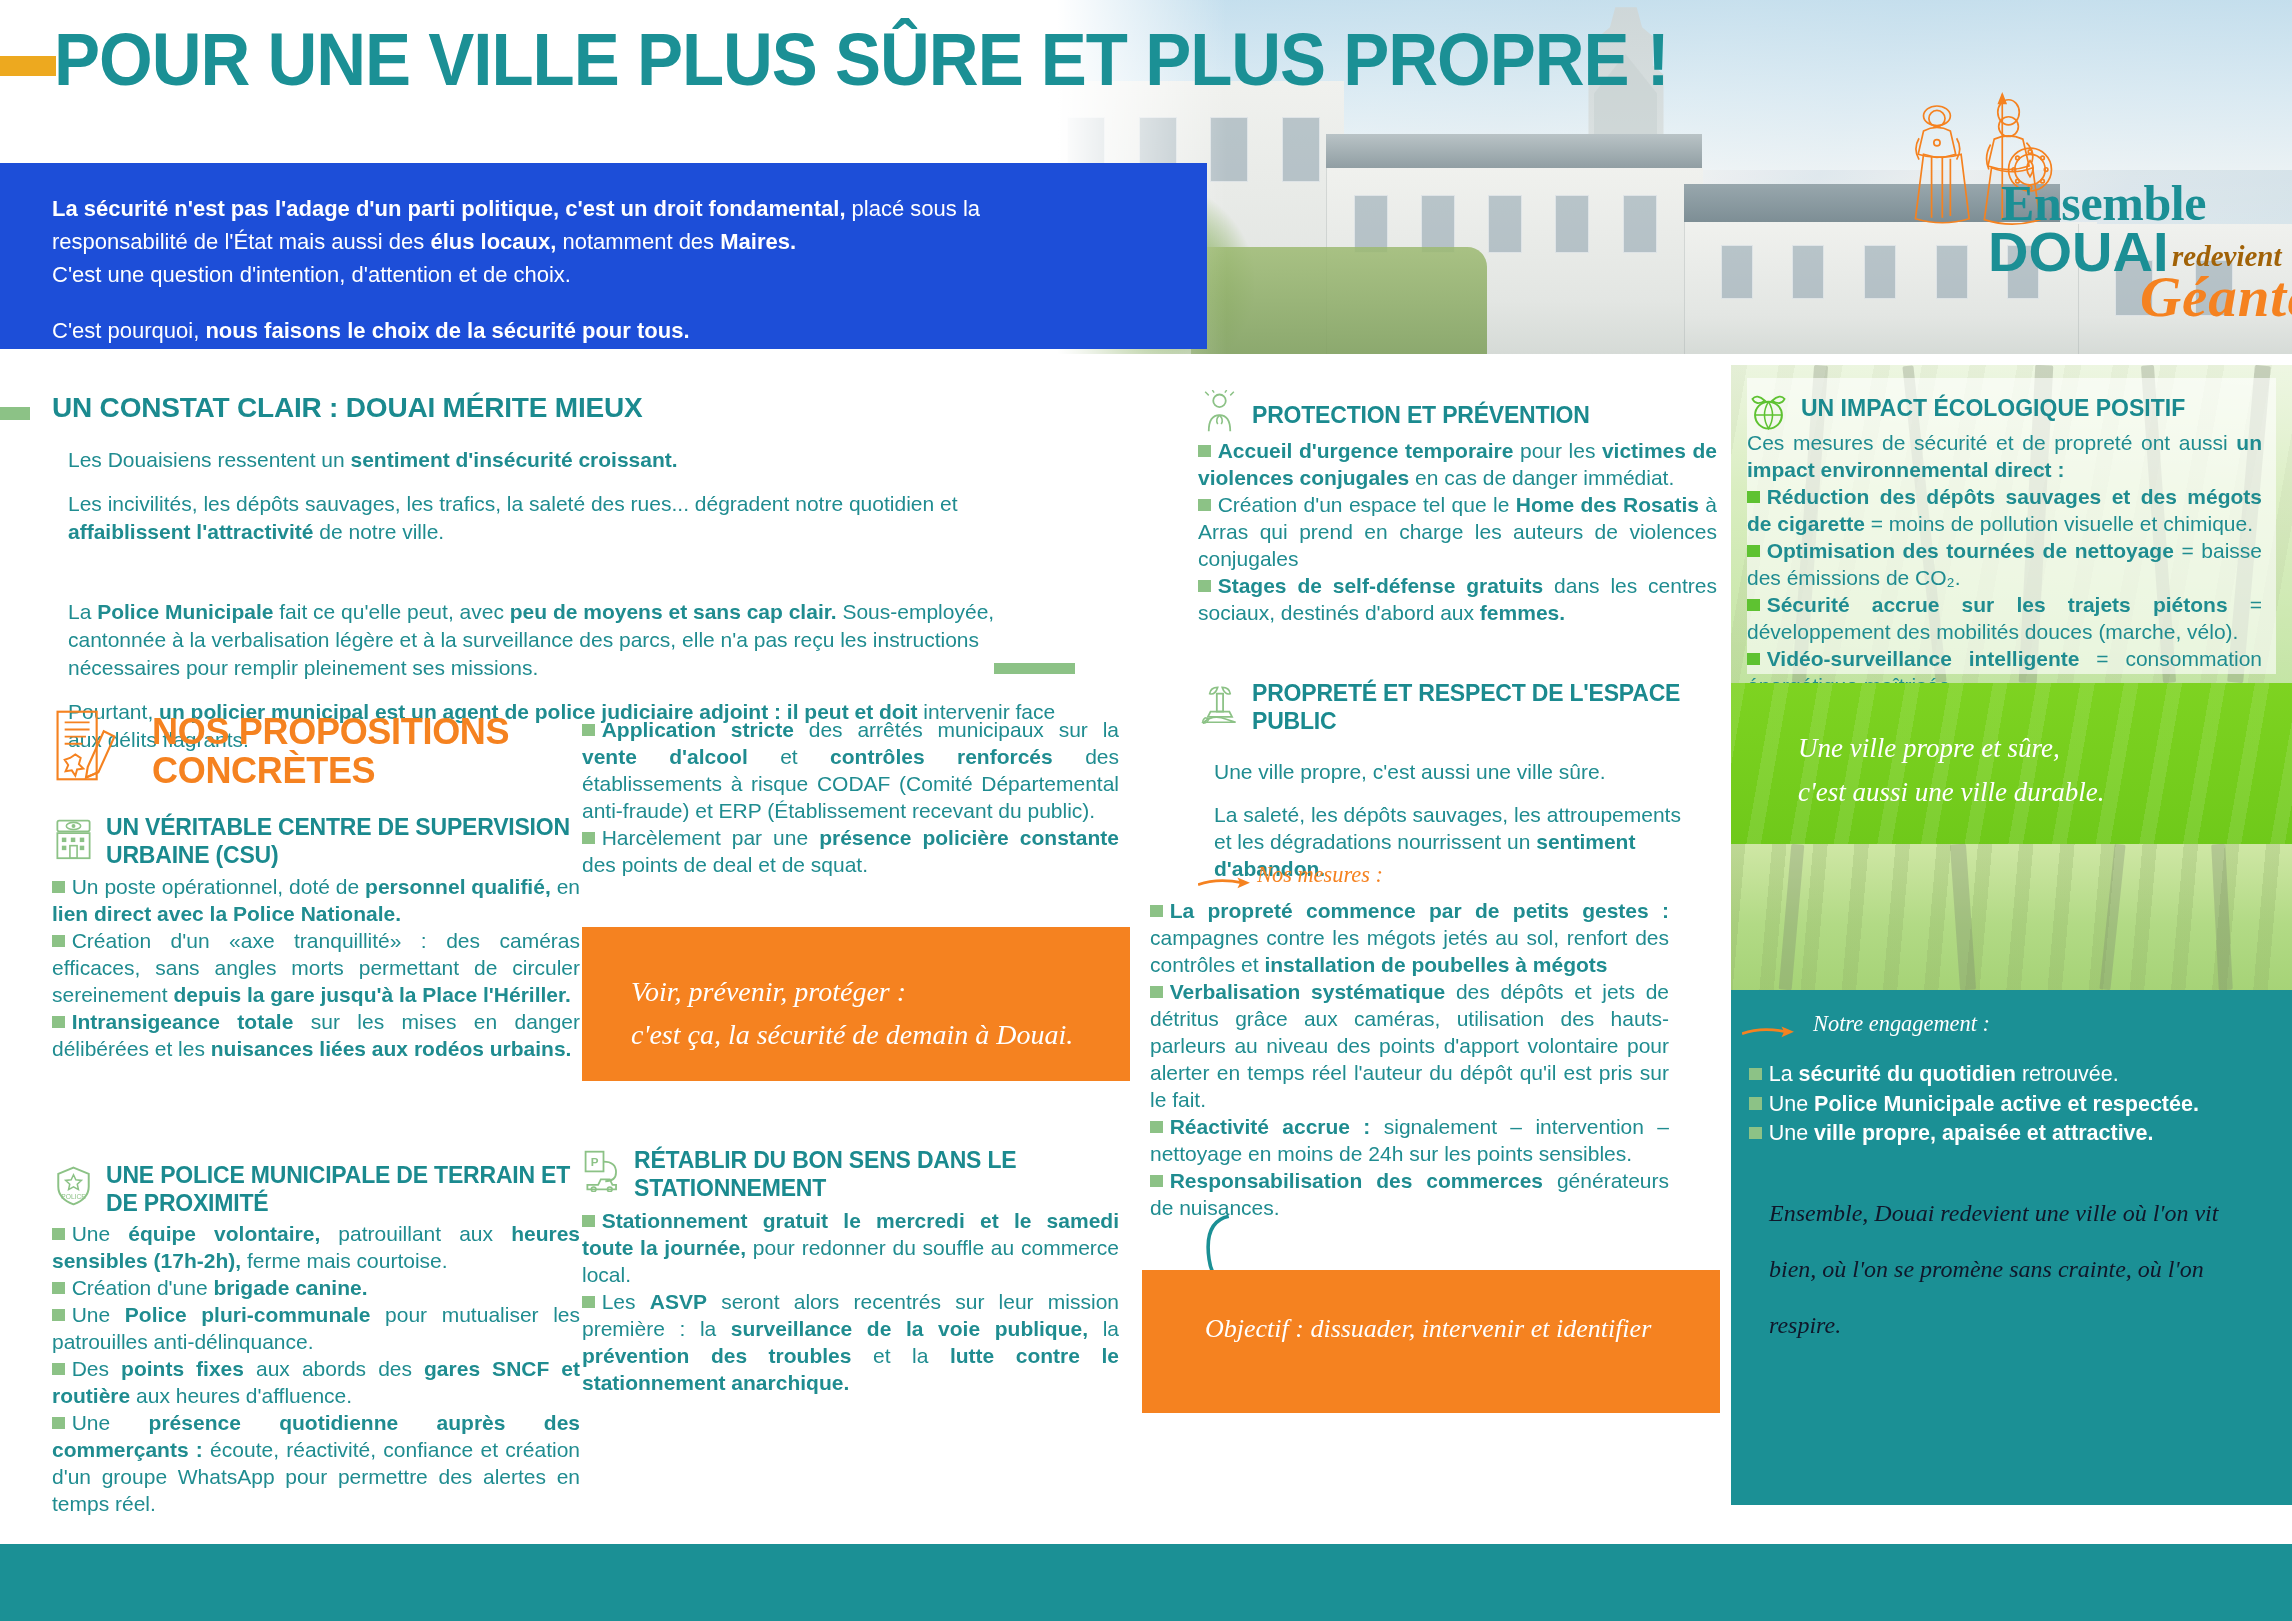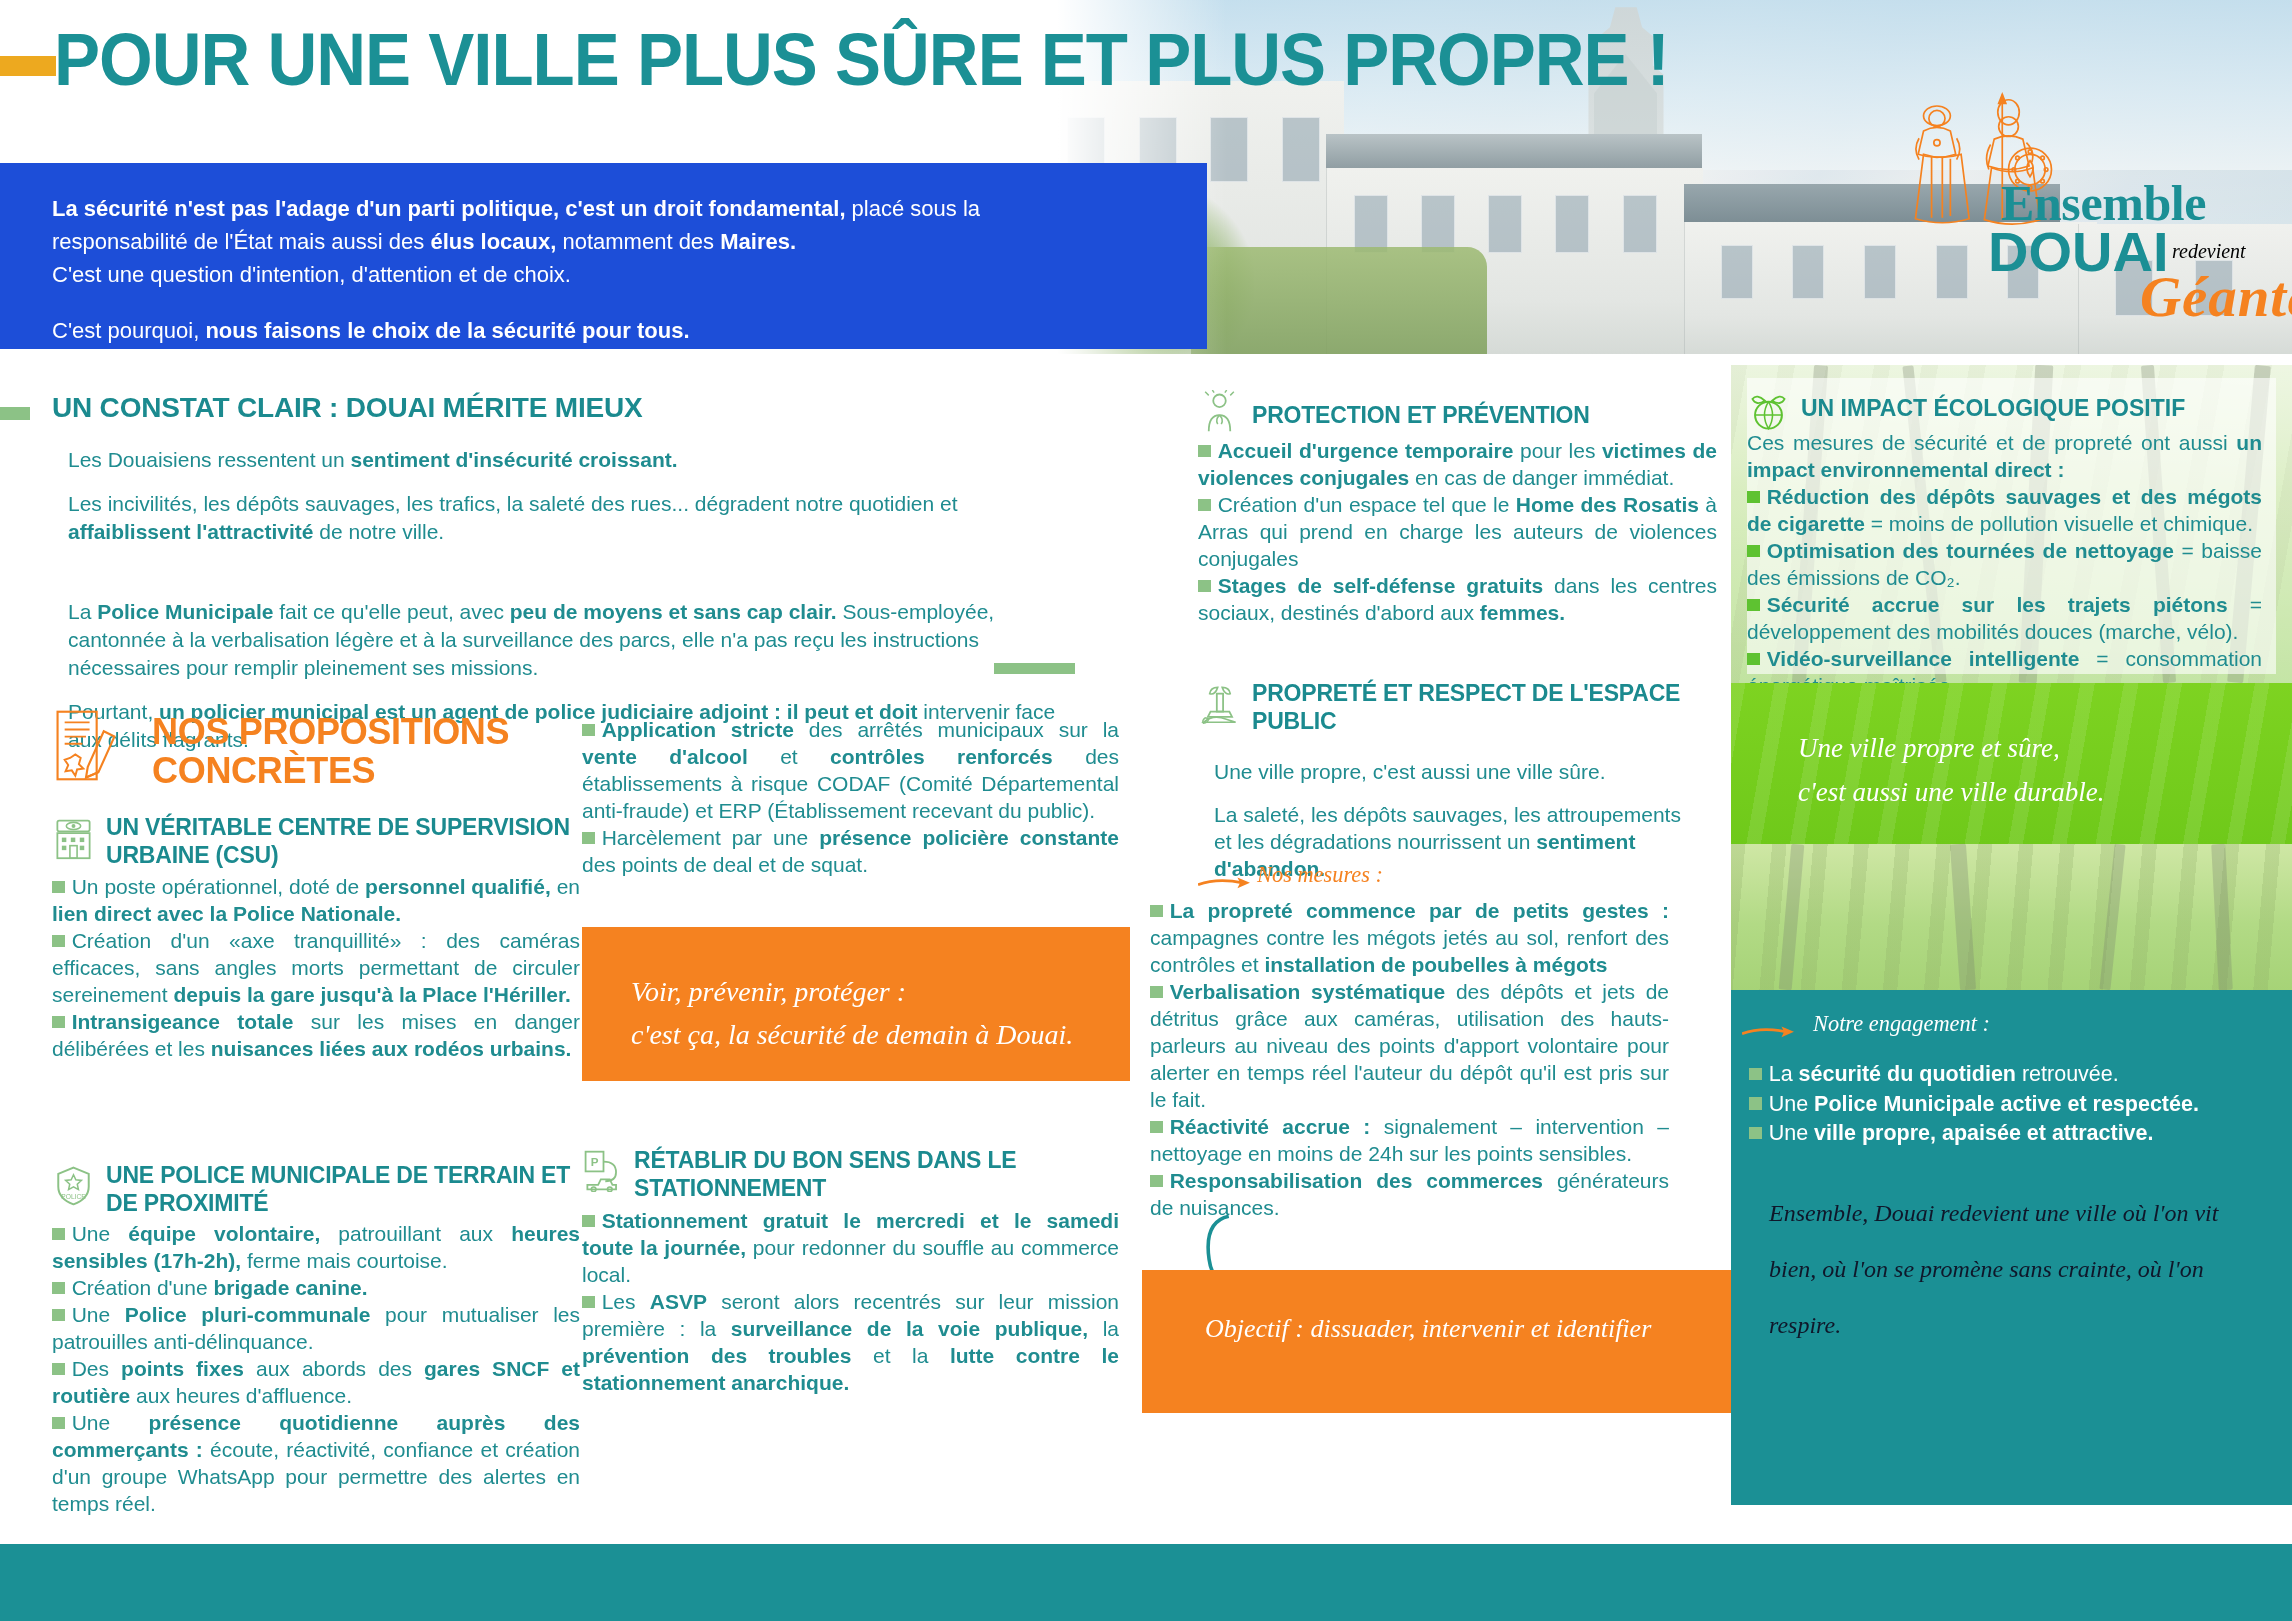--- a/index.html
+++ b/index.html
@@ -104,23 +104,24 @@
     font-family: "Liberation Serif", serif;
     letter-spacing: -0.4px;
   }
   #logo-douai {
     left: 103px; top: 112px;
     font-size: 56px; font-weight: 700; color: #1b8f95;
     letter-spacing: 0px;
   }
   #logo-redevient {
     left: 287px; top: 133px;
-    font-size: 20px; color: #000000;
+    font-size: 29px; color: #a16207;
     font-family: "Liberation Serif", serif;
     font-style: italic;
+    font-weight: bold;
   }
   #logo-geante {
     left: 255px; top: 157px;
     font-size: 57px; color: #f58220;
     font-family: "Liberation Serif", serif;
     font-style: italic; font-weight: 700;
     letter-spacing: 0.9px;
   }
 
   
@@ -221,21 +222,20 @@
     font-size: 22.4px; color: #f58220;
     font-family: "Liberation Serif", serif; font-style: italic;
   }
   #mesures-list { left: 1150px; top: 897px; width: 519px; }
 
   #curve-arrow { left: 1191px; top: 1211px; width: 63px; height: 94px; }
 
   #quote-orange-2 {
     left: 1142px; top: 1270px; width: 578px; height: 143px;
     background: #f58220;
-    padding-left: 48px;
   }
   #quote-orange-2 .q {
     position: absolute; left: 63px; top: 38px;
     color: #ffffff; font-size: 26px; line-height: 41px;
     font-family: "Liberation Serif", serif; font-style: italic;
   }
 
   
   #right-panel {
     left: 1731px; top: 365px; width: 562px; height: 1140px;

